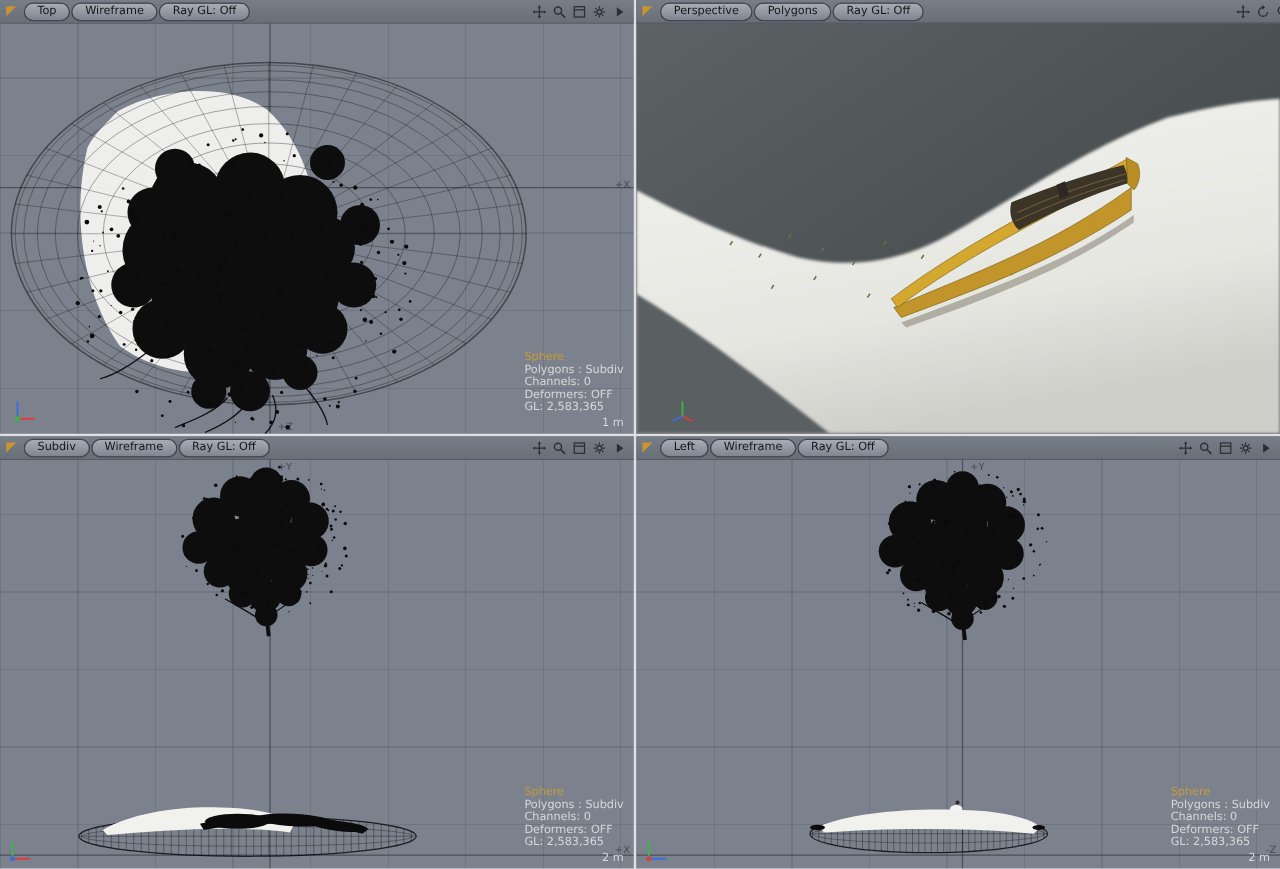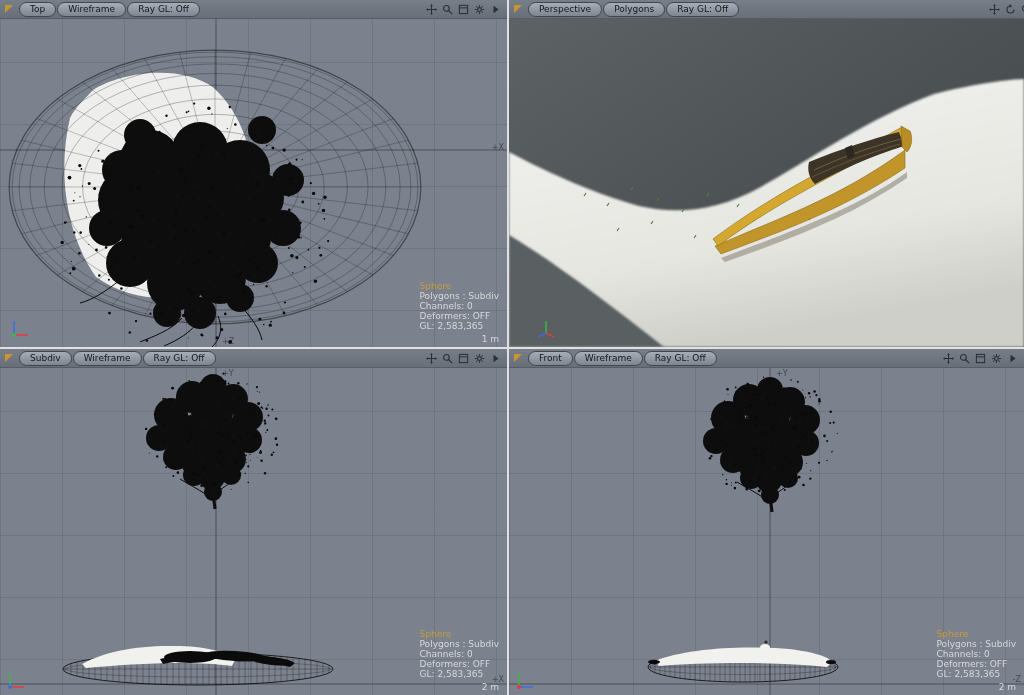--- a/index.html
+++ b/index.html
@@ -1122,21 +1122,21 @@
           <circle cx="277.4" cy="64.3" r="0.7" fill="#0a0a0b"></circle>
           <circle cx="217.6" cy="134.9" r="1.2" fill="#0a0a0b"></circle>
           <circle cx="295.5" cy="72.9" r="0.8" fill="#0a0a0b"></circle>
           <circle cx="315.5" cy="86.9" r="1.3" fill="#0a0a0b"></circle>
           <circle cx="241.6" cy="56.2" r="1.2" fill="#0a0a0b"></circle>
           <circle cx="273.7" cy="108.0" r="1.0" fill="#0a0a0b"></circle>
         </g>
     </svg>
     <div class="vphead">
       <div class="corner-tri"></div>
-      <button class="vpbtn">Front</button>
+      <button class="vpbtn">Left</button>
       <button class="vpbtn">Wireframe</button>
       <button class="vpbtn">Ray GL: Off</button>
       <div class="vpicons">
         <span class="vpicon">
             <svg viewBox="0 0 12 12">
               <path d="M6 1.4v9.2M1.4 6h9.2" stroke="#2a2e35" stroke-width="1.1" fill="none"></path>
               <path d="M6 0l1.5 2.1H4.5zM6 12l1.5-2.1H4.5zM0 6l2.1-1.5v3zM12 6l-2.1-1.5v3z" fill="#2a2e35"></path>
             </svg>
           </span>
         <span class="vpicon">

